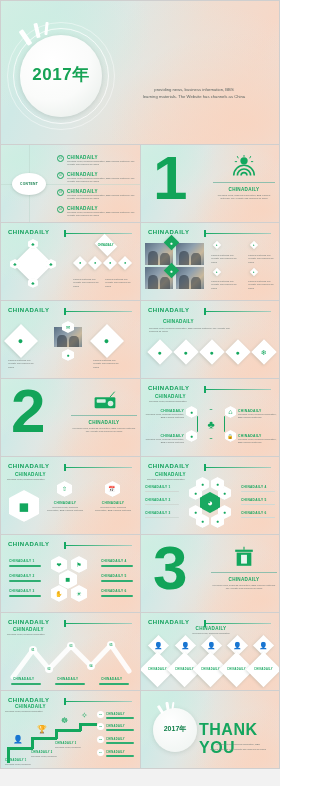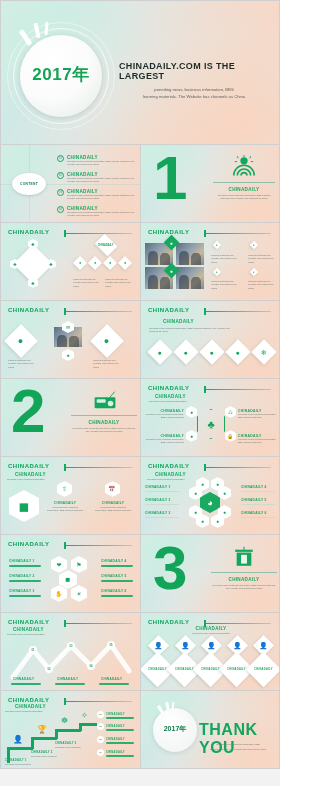--- a/index.html
+++ b/index.html
@@ -125,21 +125,20 @@
   <div class="row">
     <div class="slide hero">
       <div class="tint"></div>
       <div class="cover-ring2"></div>
       <div class="cover-ring"></div>
       <div class="cover-circle"></div>
       <div class="spark s1"></div>
       <div class="spark s2"></div>
       <div class="spark s3"></div>
       <div class="cover-year">2017年</div>
-      <div class="cover-title">CHINADAILY.COM IS THE LARGEST</div>
       <div class="cover-sub">
         <div>providing news, business information, BBS</div>
         <div>learning materials. The Website has channels as China</div>
       </div>
     </div>
   </div>
 
   <div class="row">
 
     <div class="slide half">

